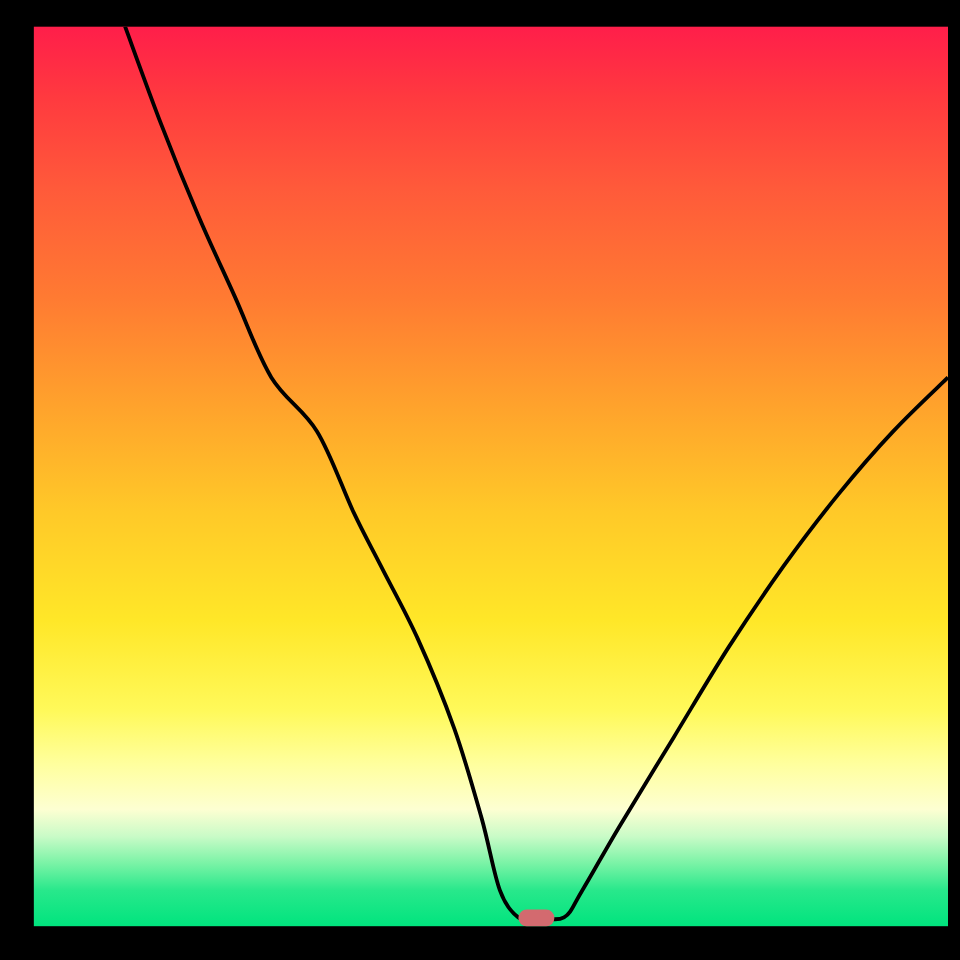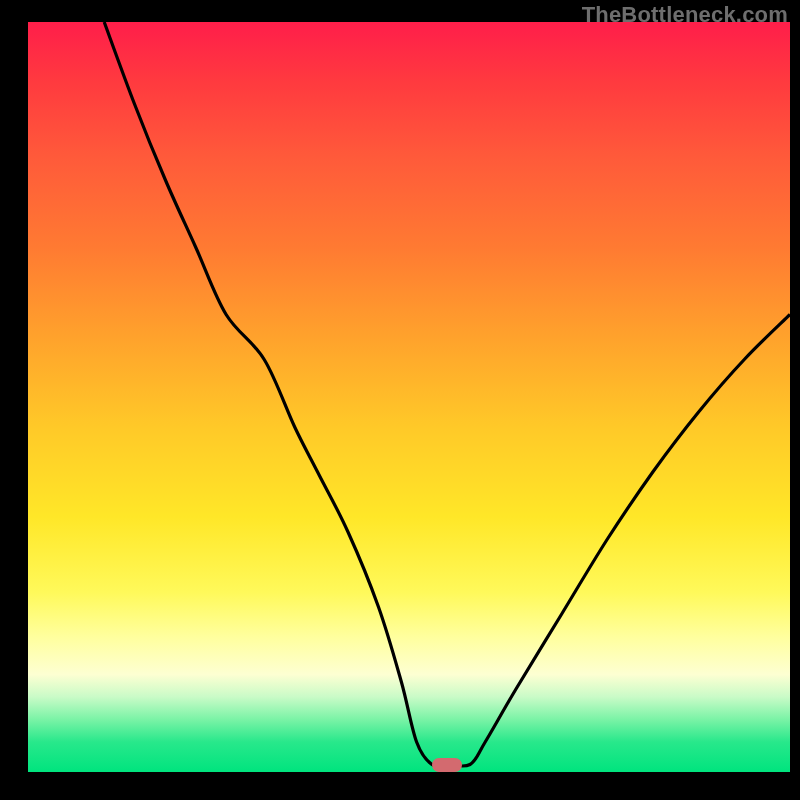--- a/index.html
+++ b/index.html
@@ -70,21 +70,20 @@
     height: 14px;
     border-radius: 7px;
     background: #d36a6f;
     transform: translate(-50%, -50%);
   }
 </style>
 </head>
 <body>
 
 <div class="frame">
-  <div class="watermark">TheBottleneck.com</div>
 
   <div class="plot">
     <div class="gradient"></div>
 
     <svg class="curve" viewBox="0 0 762 750" preserveAspectRatio="none">
       <path id="curve-path" fill="none" stroke-width="3.2" stroke-linejoin="round" stroke="#000000" d="M 76.2 0.0 C 81.3 13.8, 96.5 56.3, 106.7 82.5 C 116.8 108.8, 127.0 133.8, 137.2 157.5 C 147.3 181.3, 157.5 202.5, 167.6 225.0 C 177.8 247.5, 186.7 273.8, 198.1 292.5 C 209.6 311.3, 224.8 318.7, 236.2 337.5 C 247.7 356.2, 257.8 386.3, 266.7 405.0 C 275.6 423.8, 280.7 432.5, 289.6 450.0 C 298.4 467.5, 309.9 487.5, 320.0 510.0 C 330.2 532.5, 341.6 560.0, 350.5 585.0 C 359.4 610.0, 367.0 637.5, 373.4 660.0 C 379.7 682.5, 383.5 706.3, 388.6 720.0 C 393.7 733.8, 398.8 738.8, 403.9 742.5 C 408.9 746.3, 412.8 742.5, 419.1 742.5 C 425.5 742.5, 435.6 746.3, 442.0 742.5 C 448.3 738.8, 449.6 732.5, 457.2 720.0 C 464.8 707.5, 475.0 688.8, 487.7 667.5 C 500.4 646.3, 518.2 617.5, 533.4 592.5 C 548.6 567.5, 563.9 541.3, 579.1 517.5 C 594.4 493.8, 609.6 471.3, 624.8 450.0 C 640.1 428.8, 655.3 408.8, 670.6 390.0 C 685.8 371.3, 701.0 353.7, 716.3 337.5 C 731.5 321.2, 754.4 300.0, 762.0 292.5"></path>
     </svg>
 
     <div id="marker" class="marker" style="background: rgb(211, 106, 111); left: 419.1px; top: 742.5px;"></div>
   </div>

